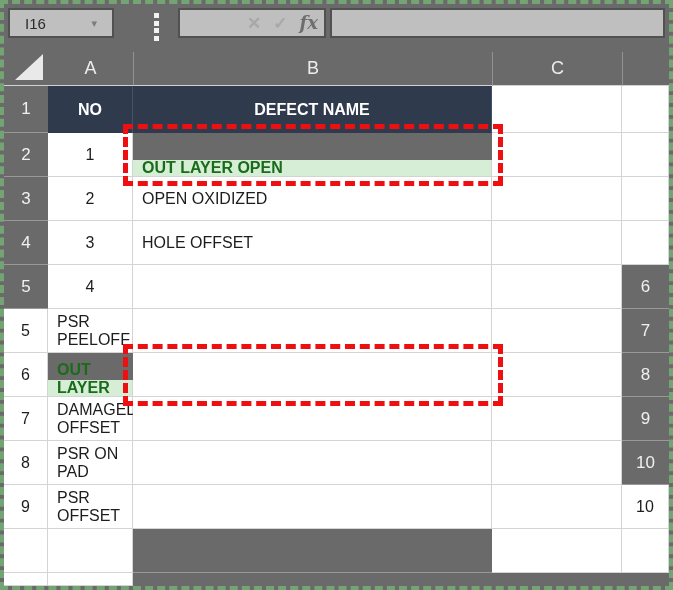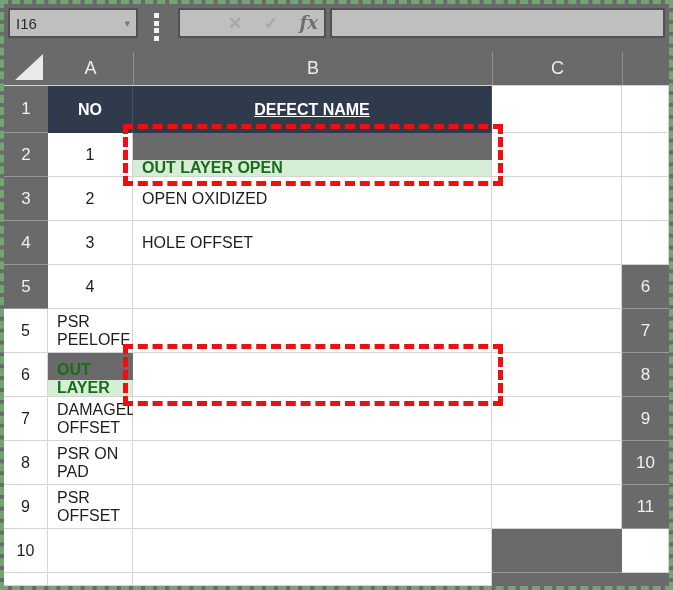--- a/index.html
+++ b/index.html
@@ -3,28 +3,28 @@
 <meta charset="utf-8">
 <style>
   html,body{margin:0;padding:0;background:#ffffff;font-family:"Liberation Sans",sans-serif;}
   .screenshot{position:relative;width:673px;height:590px;box-sizing:border-box;
     border:4px dashed #74a474;background:#6a6a6a;overflow:hidden;}
 
   
   .toolbar{position:relative;height:48px;background:#6a6a6a;}
   .box{position:absolute;top:4px;height:30px;box-sizing:border-box;
     background:#bfbfbf;border:2px solid #515151;}
-  .namebox{left:4px;width:130px;display:flex;align-items:center;
-    padding:0 6px;font-size:15px;color:#2b2b2b;justify-content:center;}
+  .namebox{left:4px;width:106px;display:flex;align-items:center;
+    padding:0 15px;font-size:15px;color:#2b2b2b;justify-content:center;}
   .namebox .val{flex:1;}
   .namebox .caret{color:#7c7c7c;font-size:11px;}
   .grip{position:absolute;left:150px;top:9px;width:6px;height:28px;
     display:flex;flex-direction:column;justify-content:space-between;}
   .grip span{width:5px;height:5px;background:#f2f2f2;display:block;}
-  .btngroup{left:174px;width:148px;display:flex;align-items:center;justify-content:space-between;padding-left:42px;}
+  .btngroup{left:174px;width:148px;display:flex;align-items:center;justify-content:flex-end;padding-left:42px;}
   .btn{border:none;background:none;padding:0 6px;cursor:default;line-height:1;}
   .btn.dis{color:#a8a8a8;font-size:17px;font-weight:bold;}
   .btn.fx{color:#6e6e6e;font-size:18px;font-weight:bold;font-style:italic;
     font-family:"DejaVu Serif",serif;}
   .fbar{left:326px;right:4px;}
   .fbar input{width:100%;height:100%;border:none;background:transparent;
     font-size:14px;color:#2b2b2b;outline:none;padding:0 6px;box-sizing:border-box;}
 
   
   .sheet{position:relative;height:534px;display:grid;
@@ -42,21 +42,21 @@
     align-items:center;justify-content:center;border-bottom:1px solid #989898;
     box-sizing:border-box;}
   .cell{background:#ffffff;color:#1d1d1d;font-size:16px;font-weight:500;
     display:flex;align-items:center;border-right:1px solid #d4d4d4;
     border-bottom:1px solid #d4d4d4;box-sizing:border-box;}
   .cell.num{justify-content:center;}
   .cell.txt{padding-left:9px;}
   .hdr{background:#2f3a4c;color:#ffffff;font-weight:bold;font-size:16px;
     border-right:1px solid #44516a;border-bottom:none;}
   .hdr.num{justify-content:center;}
-  .hdr.txt{justify-content:center;padding-left:0;text-decoration:underline;}
+  .hdr.txt{justify-content:center;padding-left:0;}
   .hl{background:#d6eed6;color:#1a6b1a;font-weight:600;margin-top:27px;}
 
   
   .ann{position:absolute;left:119px;width:380px;height:62px;box-sizing:border-box;
     border:5px dashed #ee1010;pointer-events:none;}
   .ann1{top:72px;}
   .ann2{top:292px;}
 </style>
 </head>
 <body>
@@ -146,21 +146,20 @@
     <div class="cell txt">PSR ON PAD</div>
     <div class="cell"></div>
     <div class="cell"></div>
 
     <div class="rh">10</div>
     <div class="cell num">9</div>
     <div class="cell txt">PSR OFFSET</div>
     <div class="cell"></div>
     <div class="cell"></div>
 
-    <div class="rh">11</div>
     <div class="cell num">10</div>
     <div class="cell"></div>
     <div class="cell"></div>
 
     <div class="rh"></div>
     <div class="cell"></div>
     <div class="cell"></div>
     <div class="cell"></div>
     <div class="cell"></div>
 

